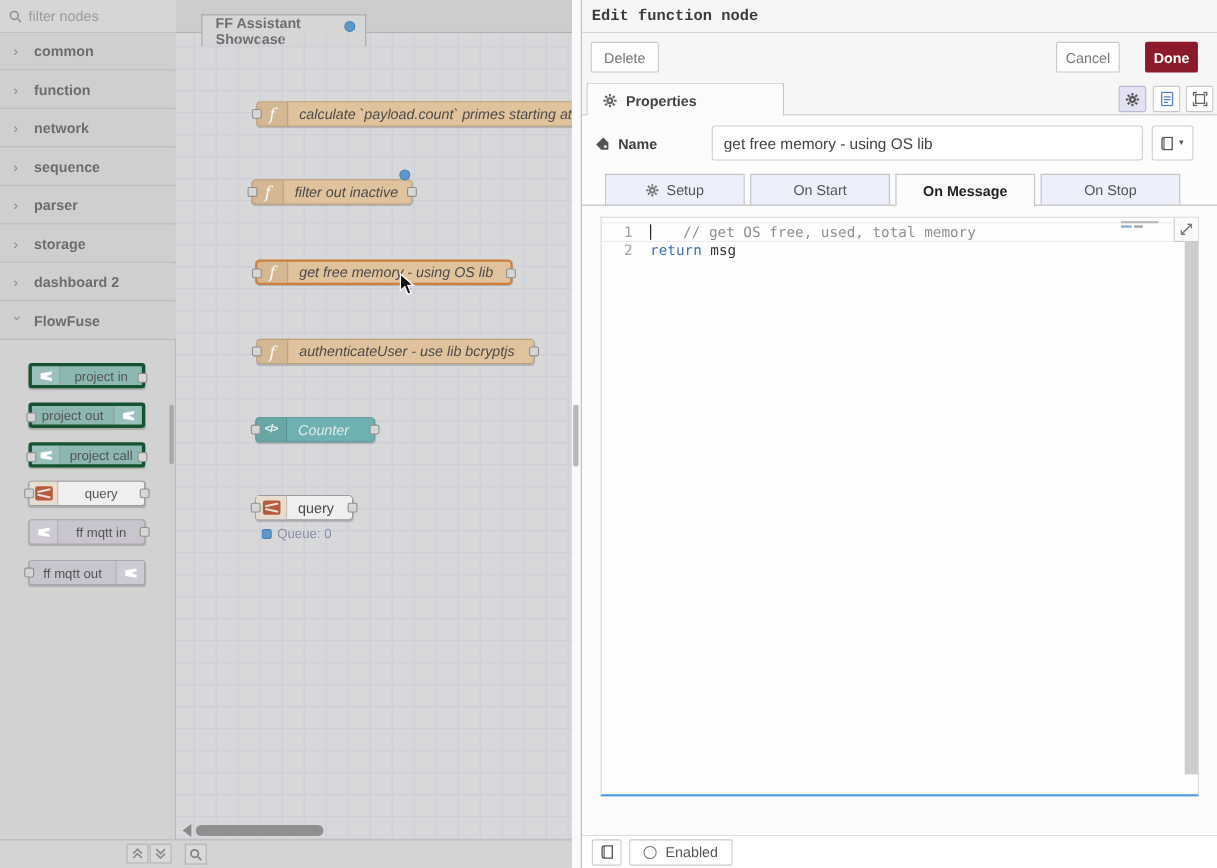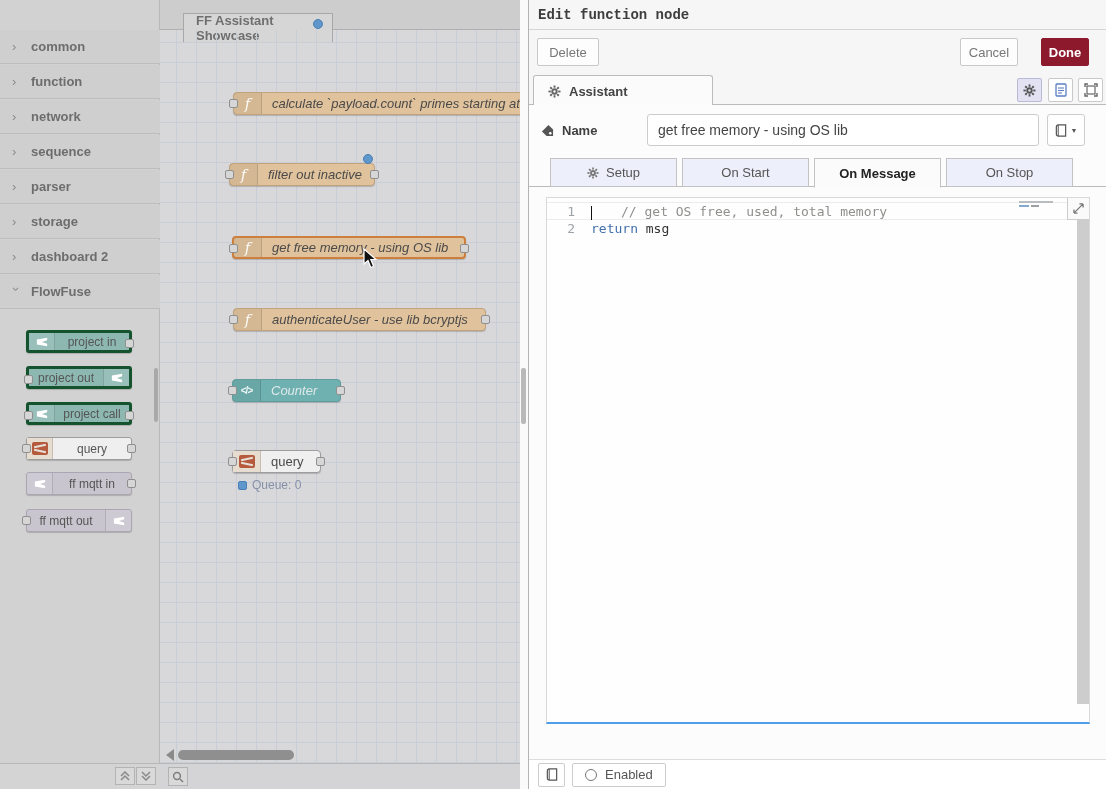--- a/index.html
+++ b/index.html
@@ -104,20 +104,29 @@
   #tray-footer { position:absolute; left:0; top:759px; width:578px; height:30px; background:#fff; border-top:1px solid #ddd; display:flex; align-items:center; padding-left:9px; gap:7px; }
   .tfbtn { height:24px; background:#fff; border:1px solid #ccc; border-radius:2px; display:flex; align-items:center; justify-content:center; cursor:pointer; font-size:13px; color:#555; }
   #enabled-btn { padding:0 12px; gap:8px; }
   .circ { width:12px; height:12px; border:1px solid #777; border-radius:50%; display:inline-block; }
   svg { display:block; }
 </style>
 </head>
 <body>
 
 <div id="palette">
+  <div id="filter-row">
+    <span>
+      <svg width="12" height="12" viewBox="0 0 12 12">
+          <circle cx="5" cy="5" r="3.6" fill="none" stroke="#8f8f8f" stroke-width="1.4"></circle>
+          <line x1="8" y1="8" x2="11" y2="11" stroke="#8f8f8f" stroke-width="1.4"></line>
+        </svg>
+    </span>
+    <input id="filter-input" placeholder="filter nodes" style="">
+  </div>
 
   <div class="pcat" style="top:30px">
       <span class="chev">›</span>
       <span class="clabel">common</span>
     </div>
   <div class="pcat" style="top:65px">
       <span class="chev">›</span>
       <span class="clabel">function</span>
     </div>
   <div class="pcat" style="top:100px">
@@ -327,21 +336,21 @@
             <line x1="0.5" y1="7" x2="3" y2="7"></line>
             <line x1="11" y1="7" x2="13.5" y2="7"></line>
             <line x1="2.4" y1="2.4" x2="4.2" y2="4.2"></line>
             <line x1="9.8" y1="9.8" x2="11.6" y2="11.6"></line>
             <line x1="11.6" y1="2.4" x2="9.8" y2="4.2"></line>
             <line x1="4.2" y1="9.8" x2="2.4" y2="11.6"></line>
           </g>
           <circle cx="7" cy="7" r="3.4" fill="#666"></circle>
           <circle cx="7" cy="7" r="1.3" fill="#f6f6f6"></circle>
         </svg>
-      <span class="plabel">Assistant</span>
+      <span class="plabel">Properties</span>
     </div>
     <div class="iconbtn active" style="left:488px">
       <svg width="13" height="13" viewBox="0 0 14 14">
           <g stroke="#555" stroke-width="2">
             <line x1="7" y1="0.5" x2="7" y2="3"></line>
             <line x1="7" y1="11" x2="7" y2="13.5"></line>
             <line x1="0.5" y1="7" x2="3" y2="7"></line>
             <line x1="11" y1="7" x2="13.5" y2="7"></line>
             <line x1="2.4" y1="2.4" x2="4.2" y2="4.2"></line>
             <line x1="9.8" y1="9.8" x2="11.6" y2="11.6"></line>

